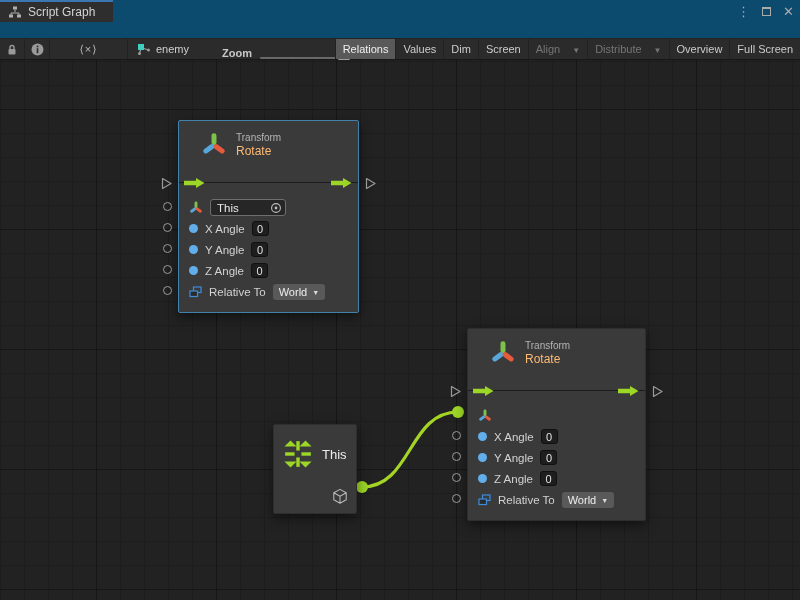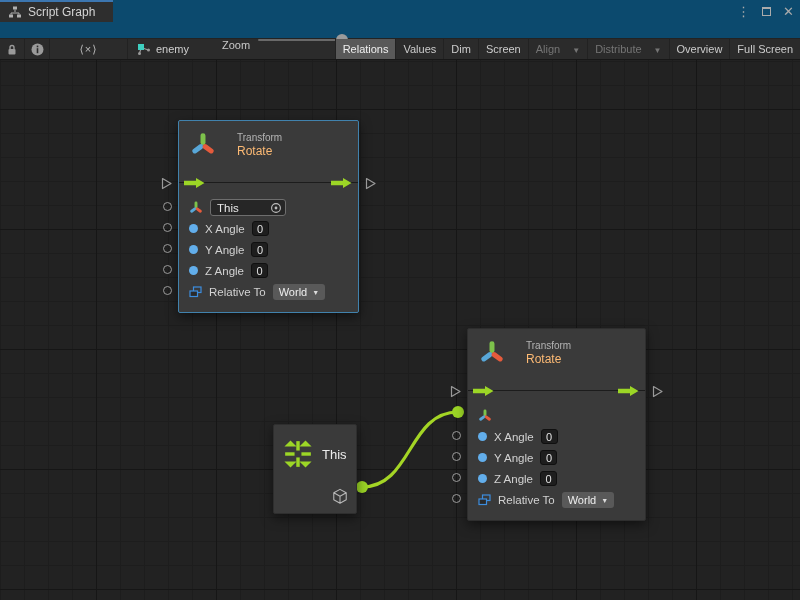--- a/index.html
+++ b/index.html
@@ -17,21 +17,21 @@
 
   
   .toolbar { position:relative; height:22px; background:#2b2b2b; border-top:1px solid #232323;
              border-bottom:1px solid #171717; color:#c8c8c8; font-size:11px; }
   .tool-left { position:absolute; left:0; top:0; height:100%; display:flex; align-items:stretch; }
   .icobtn { width:25px; display:flex; align-items:center; justify-content:center; border-right:1px solid #222; }
   .codebtn { width:78px; display:flex; align-items:center; justify-content:center;
              border-right:1px solid #222; color:#b9b9b9; font-size:11px; letter-spacing:1px; }
   .graphref { position:absolute; left:136px; top:0; height:100%; display:flex; align-items:center; gap:5px; }
   .graphref span { color:#cfcfcf;text-align:center; }
-  .zoomgrp { position:absolute; left:222px; top:0; height:100%; display:flex; align-items:flex-start; gap:8px; }
+  .zoomgrp { position:absolute; left:222px; top:0; height:100%; display:flex; align-items:flex-end; gap:8px;font-weight:bold; }
   .zoom-track { position:relative; width:88px; height:2px; background:#696969; border-radius:1px; }
   .zoom-handle { position:absolute; right:-2px; top:-5px; width:12px; height:12px; border-radius:50%; background:#9b9b9b; }
   .tool-right { position:absolute; right:0; top:0; height:100%; display:flex; align-items:stretch; }
   .tbtn { display:flex; align-items:center; gap:4px; padding:0 7px; border-left:1px solid #222;
           color:#cccccc; white-space:nowrap; }
   .tbtn.active { background:#595959; color:#efefef;margin-left:38px; }
   .tbtn.disabled { color:#757575;gap:12px; }
   .caret { font-size:8px; transform:translateY(1px); }
 
   
@@ -42,21 +42,21 @@
       linear-gradient(to right, #1d1d1d 1px, transparent 1px),
       linear-gradient(to bottom, #1d1d1d 1px, transparent 1px);
     background-size:120px 120px, 120px 120px, 24px 24px, 24px 24px;
     background-position:96px 0, 0 49px, 0 0, 0 1px; }
   .wires { position:absolute; left:0; top:0; width:800px; height:556px; pointer-events:none; }
 
   
   .node { position:absolute; background:#3a3a3a; border:1px solid #2e2e2e; border-radius:2px;
           box-shadow:0 4px 12px rgba(0,0,0,.5); }
   .node.selected { border:1px solid #4182ad; }
-  .nheader { display:flex; align-items:center; gap:21px; height:48px; padding:0 11px; }
+  .nheader { display:flex; align-items:center; gap:9px; height:48px; padding:0 22px; }
   .ncat { font-size:10px; color:#b4b4b4; line-height:1.3; }
   .ntitle { font-size:12px; color:#fdba74; line-height:1.25; }
   .ctrlrow { position:relative; height:28px; }
   .relline { position:absolute; left:0; right:0; top:13px; height:1px; background:#1c1c1c; }
   .arrowL { position:absolute; left:5px; top:8px; }
   .arrowR { position:absolute; right:5px; top:8px; }
   .vrow { display:flex; align-items:center; height:21px; padding-left:10px; gap:7px; }
   .dot { width:9px; height:9px; border-radius:50%; background:#62aeeb; flex:none; }
   .vlabel { font-size:11.5px; color:#d2d2d2; }
   .vfield { min-width:17px; padding:0 4px; height:15px; background:#1e1e1e; border:1px solid #101010;

